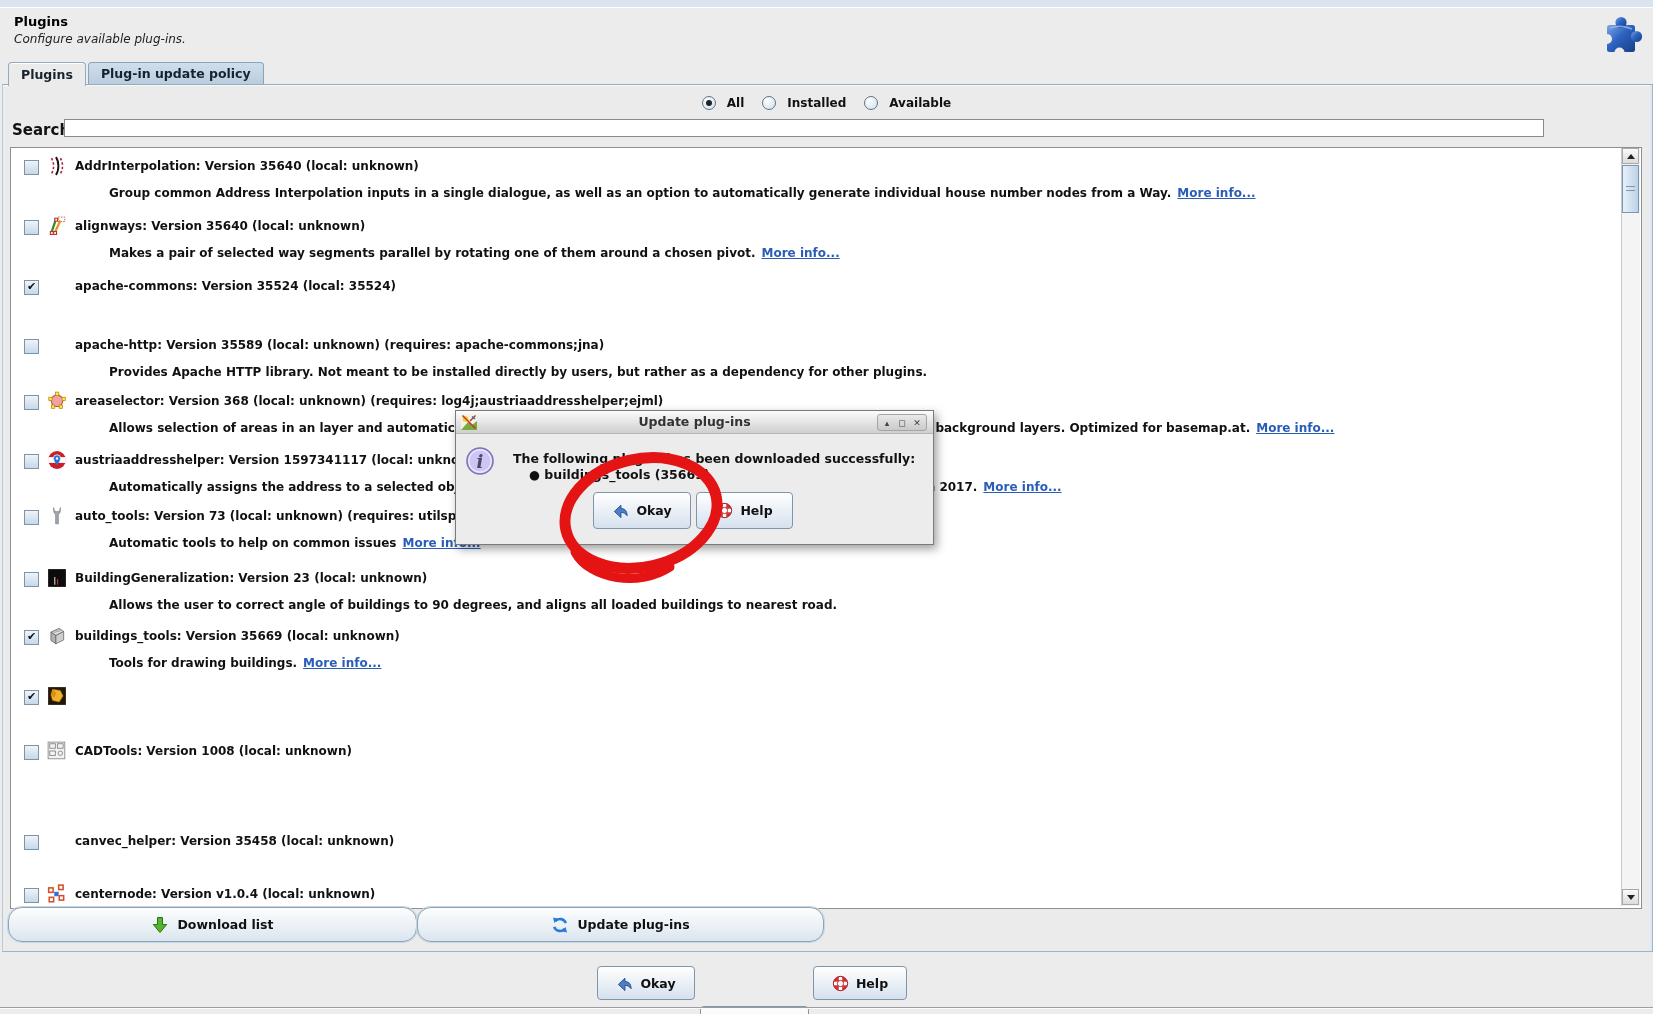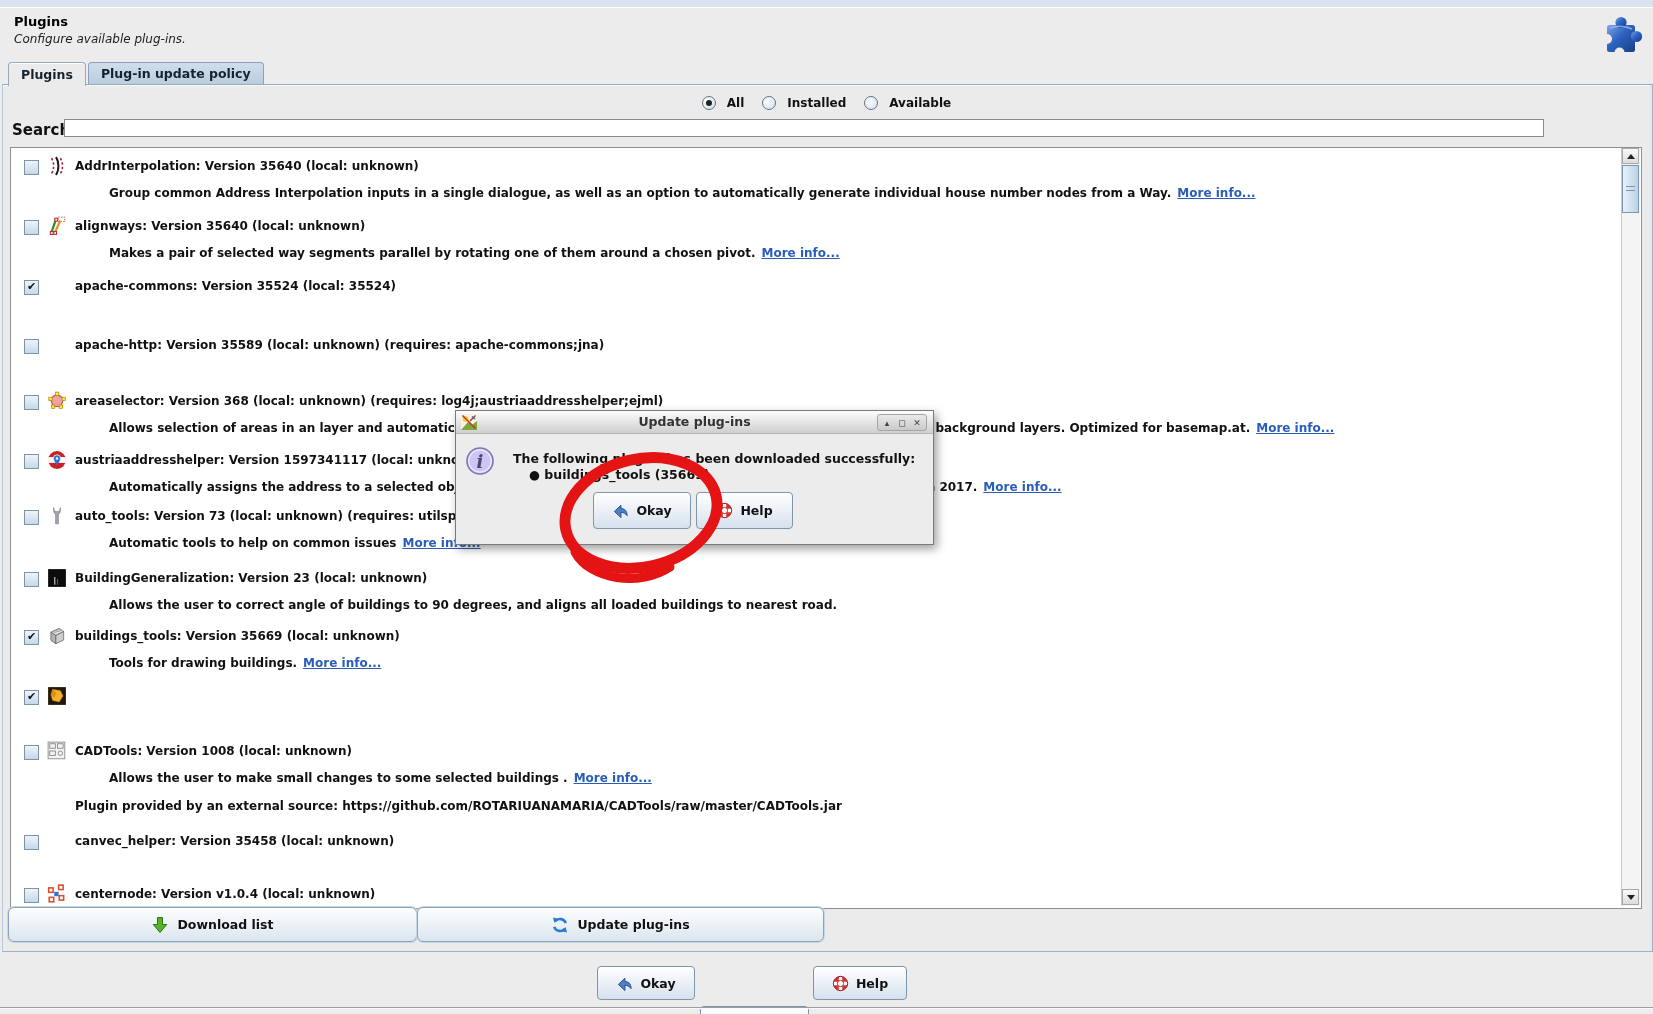--- a/index.html
+++ b/index.html
@@ -50,21 +50,21 @@
   .sbar{left:1621px;top:148px;width:18px;height:758px;background:#f4f4f4;border-left:1px solid #c9c9c9;}
   .sbtn{position:absolute;left:0;width:17px;height:16px;background:linear-gradient(#fafafa,#dcdcdc);
         border:1px solid #a9a9a9;box-sizing:border-box;display:flex;align-items:center;justify-content:center;}
   .tri-up{width:0;height:0;border-left:4px solid transparent;border-right:4px solid transparent;border-bottom:5px solid #222;}
   .tri-down{width:0;height:0;border-left:4px solid transparent;border-right:4px solid transparent;border-top:5px solid #222;}
   .sthumb{position:absolute;left:0;top:17px;width:17px;height:48px;border:1px solid #7a96b4;box-sizing:border-box;
         background:linear-gradient(90deg,#e8f1f9,#bcd2e6);}
   .grip{margin:20px 3px 0 3px;border-top:1px solid #7a96b4;border-bottom:1px solid #7a96b4;height:3px;}
   
   .wbtn{position:absolute;height:33px;display:flex;align-items:center;justify-content:center;gap:8px;
-        background:linear-gradient(#fdfefe,#dbe5ef);border:1px solid #8da3b7;border-radius:6px;
+        background:linear-gradient(#fdfefe,#dbe5ef);border:1px solid #8da3b7;border-radius:14px;
         box-shadow:0 0 0 1px #c5d7e6, inset 0 1px 0 #fff;font-size:12.5px;cursor:pointer;}
   
   .fbtn{position:absolute;height:32px;display:flex;align-items:center;justify-content:center;gap:7px;
         background:linear-gradient(#ffffff,#d6e1ee);border:1px solid #7f95a9;border-radius:4px;
         box-shadow:inset 0 1px 0 #fff;font-size:12.5px;cursor:pointer;}
   .botline{left:0;top:1007px;width:1653px;height:1px;background:#9e9e9e;box-shadow:0 1px 0 #fafafa;}
   
   .dialog{left:455px;top:410px;width:477px;height:133px;background:#ececec;border:1px solid #7a7a7a;
         box-shadow:3px 4px 9px rgba(0,0,0,.38);z-index:50;}
   .dtitlebar{position:absolute;left:0;top:0;right:0;height:22px;
@@ -173,20 +173,21 @@
 </div>
 
 <div class="row" style="top:279px">
   <span class="cb"><span>✔</span></span>
   <div class="ptitle">apache-commons: Version 35524 (local: 35524)</div>
 </div>
 
 <div class="row" style="top:338px">
   <span class="cb"></span>
   <div class="ptitle">apache-http: Version 35589 (local: unknown) (requires: apache-commons;jna)</div>
+  <div class="pdesc"><span>Provides Apache HTTP library. Not meant to be installed directly by users, but rather as a dependency for other plugins.</span></div>
 </div>
 
 <div class="row" style="top:394px">
   <span class="cb"></span>
   <span class="picon">
     <svg viewBox="0 0 18 18" width="20" height="20">
         <polygon points="9,2.5 15,7 12.5,14 5.5,14 3,7" fill="#efa2a2" stroke="#c05050" stroke-width="1"></polygon>
         <rect x="7.6" y="1" width="3" height="3" fill="#ffe34a" stroke="#b89000" stroke-width="0.7"></rect>
         <rect x="13.5" y="5.6" width="3" height="3" fill="#ffe34a" stroke="#b89000" stroke-width="0.7"></rect>
         <rect x="11" y="12.6" width="3" height="3" fill="#ffe34a" stroke="#b89000" stroke-width="0.7"></rect>
@@ -268,22 +269,20 @@
   <span class="picon">
     <svg viewBox="0 0 18 18" width="20" height="20">
         <rect x="1" y="1" width="15" height="15" fill="#f2f2f2" stroke="#8a8a8a" stroke-width="0.8"></rect>
         <rect x="2.5" y="2.5" width="5" height="4" fill="none" stroke="#777" stroke-width="0.7"></rect>
         <rect x="9.5" y="2.5" width="5" height="4" fill="none" stroke="#777" stroke-width="0.7"></rect>
         <rect x="2.5" y="9" width="5" height="4" fill="none" stroke="#777" stroke-width="0.7"></rect>
         <circle cx="12" cy="11" r="2" fill="none" stroke="#777" stroke-width="0.7"></circle>
       </svg>
   </span>
   <div class="ptitle">CADTools: Version 1008 (local: unknown)</div>
-  <div class="pdesc"><span>Allows the user to make small changes to some selected buildings .</span><a class="more">More info...</a></div>
-  <div class="pextra">Plugin provided by an external source: https://github.com/ROTARIUANAMARIA/CADTools/raw/master/CADTools.jar</div>
 </div>
 
 <div class="row" style="top:834px">
   <span class="cb"></span>
   <div class="ptitle">canvec_helper: Version 35458 (local: unknown)</div>
 </div>
 
 <div class="row" style="top:887px;height:20px">
   <span class="cb"></span>
   <span class="picon">

